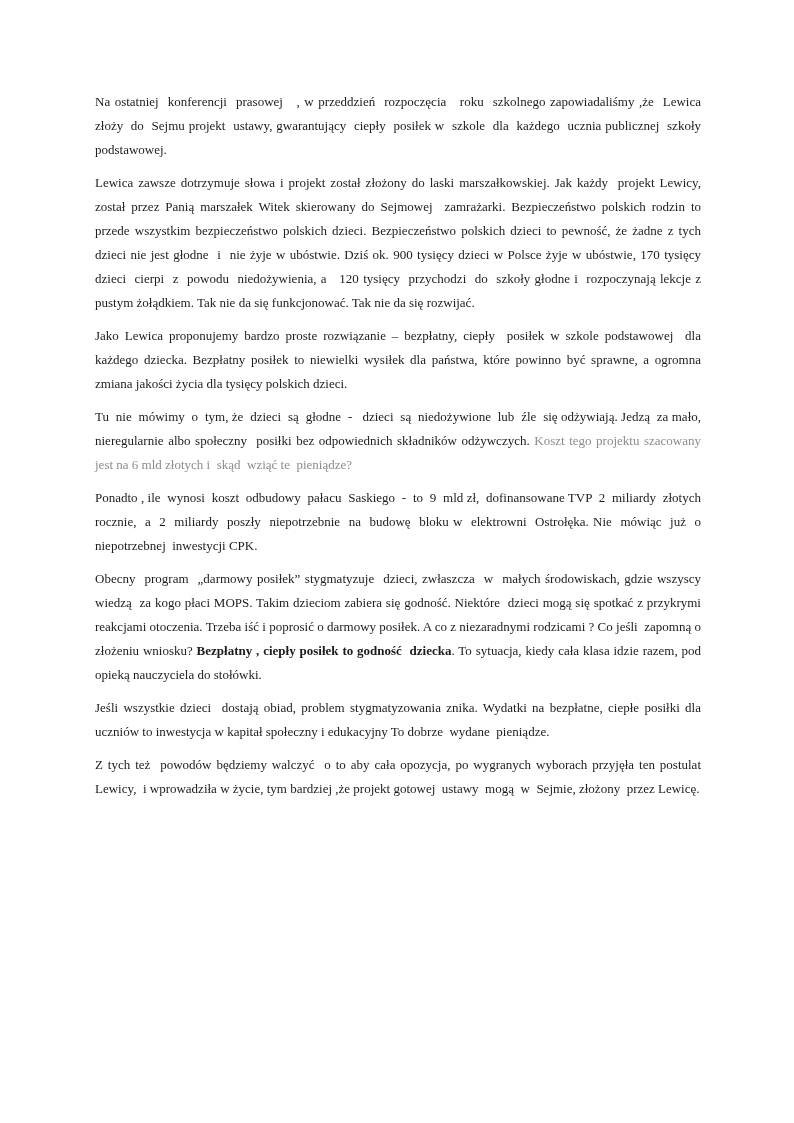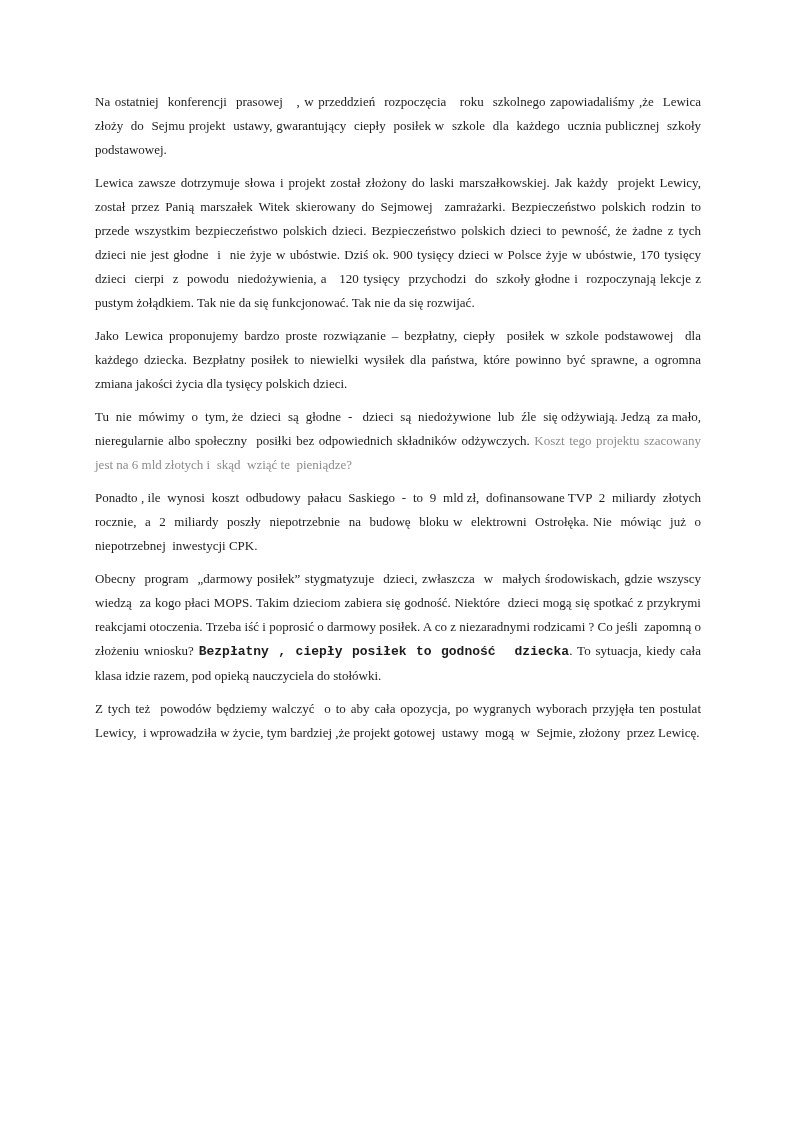--- a/index.html
+++ b/index.html
@@ -23,36 +23,37 @@
   p.para {
     margin: 0 0 9px 0;
     font-size: 13px;
     line-height: 24px;
     text-align: justify;
     white-space: pre-wrap;
     color: #1c1c1c;
   }
   .c-dark  { color: #474747; }
   .c-light { color: #8c8c8c; }
-  .bold    { font-weight: bold; font-family: Liberation Mono, monospace; }
+  .bold    { font-weight: bold; }
 </style>
 </head>
 <body>
 
 <div class="text-column">
 
   <p class="para"><span>Na ostatniej  konferencji  prasowej   , w przeddzień  rozpoczęcia   roku  szkolnego zapowiadaliśmy ,że  Lewica  złoży  do  Sejmu projekt  ustawy, gwarantujący  ciepły  posiłek w  szkole  dla  każdego  ucznia publicznej  szkoły  podstawowej.</span></p>
 
   <p class="para"><span>Lewica zawsze dotrzymuje słowa i projekt został złożony do laski marszałkowskiej. Jak każdy  projekt Lewicy, został przez Panią marszałek Witek skierowany do Sejmowej  zamrażarki. Bezpieczeństwo polskich rodzin to przede wszystkim bezpieczeństwo polskich dzieci. Bezpieczeństwo polskich dzieci to pewność, że żadne z tych dzieci nie jest głodne  i  nie żyje w ubóstwie. Dziś ok. 900 tysięcy dzieci w Polsce żyje w ubóstwie, 170 tysięcy  dzieci  cierpi  z  powodu  niedożywienia, a   120 tysięcy  przychodzi  do  szkoły głodne i  rozpoczynają lekcje z pustym żołądkiem. Tak nie da się funkcjonować. Tak nie da się rozwijać.</span></p>
 
   <p class="para"><span>Jako Lewica proponujemy bardzo proste rozwiązanie – bezpłatny, ciepły  posiłek w szkole podstawowej  dla każdego dziecka. Bezpłatny posiłek to niewielki wysiłek dla państwa, które powinno być sprawne, a ogromna zmiana jakości życia dla tysięcy polskich dzieci.</span></p>
 
   <p class="para"><span>Tu  nie  mówimy  o  tym, że  dzieci  są  głodne  -   dzieci  są  niedożywione  lub  źle  się odżywiają. Jedzą  za mało, nieregularnie albo społeczny  posiłki bez odpowiednich składników odżywczych. </span><span class="c-light">Koszt tego projektu szacowany jest na 6 mld złotych i  skąd  wziąć te  pieniądze?</span></p>
 
 
   <p class="para c-light"><span>Ponadto , ile  wynosi  koszt  odbudowy  pałacu  Saskiego  -  to  9  mld zł,  dofinansowane TVP  2  miliardy  złotych  rocznie,  a  2  miliardy  poszły  niepotrzebnie  na  budowę  bloku w  elektrowni  Ostrołęka. Nie  mówiąc  już  o   niepotrzebnej  inwestycji CPK.</span></p>
 
   <p class="para c-dark"><span>Obecny  program  „darmowy posiłek” stygmatyzuje  dzieci, zwłaszcza  w  małych środowiskach, gdzie wszyscy wiedzą  za kogo płaci MOPS. Takim dzieciom zabiera się godność. Niektóre  dzieci mogą się spotkać z przykrymi reakcjami otoczenia. Trzeba iść i poprosić o darmowy posiłek. A co z niezaradnymi rodzicami ? Co jeśli  zapomną o złożeniu wniosku? </span><span class="bold">Bezpłatny , ciepły posiłek to godność  dziecka</span><span>. To sytuacja, kiedy cała klasa idzie razem, pod opieką nauczyciela do stołówki.</span></p>
 
+  <p class="para c-dark"><span>Jeśli wszystkie dzieci  dostają obiad, problem stygmatyzowania znika. Wydatki na bezpłatne, ciepłe posiłki dla uczniów to inwestycja w kapitał społeczny i edukacyjny To dobrze  wydane  pieniądze.</span></p>
 
   <p class="para c-dark"><span>Z tych też  powodów będziemy walczyć  o to aby cała opozycja, po wygranych wyborach przyjęła ten postulat Lewicy,  i wprowadziła w życie, tym bardziej ,że projekt gotowej  ustawy  mogą  w  Sejmie, złożony  przez Lewicę.</span></p>
 
 </div>
 
 </body></html>

